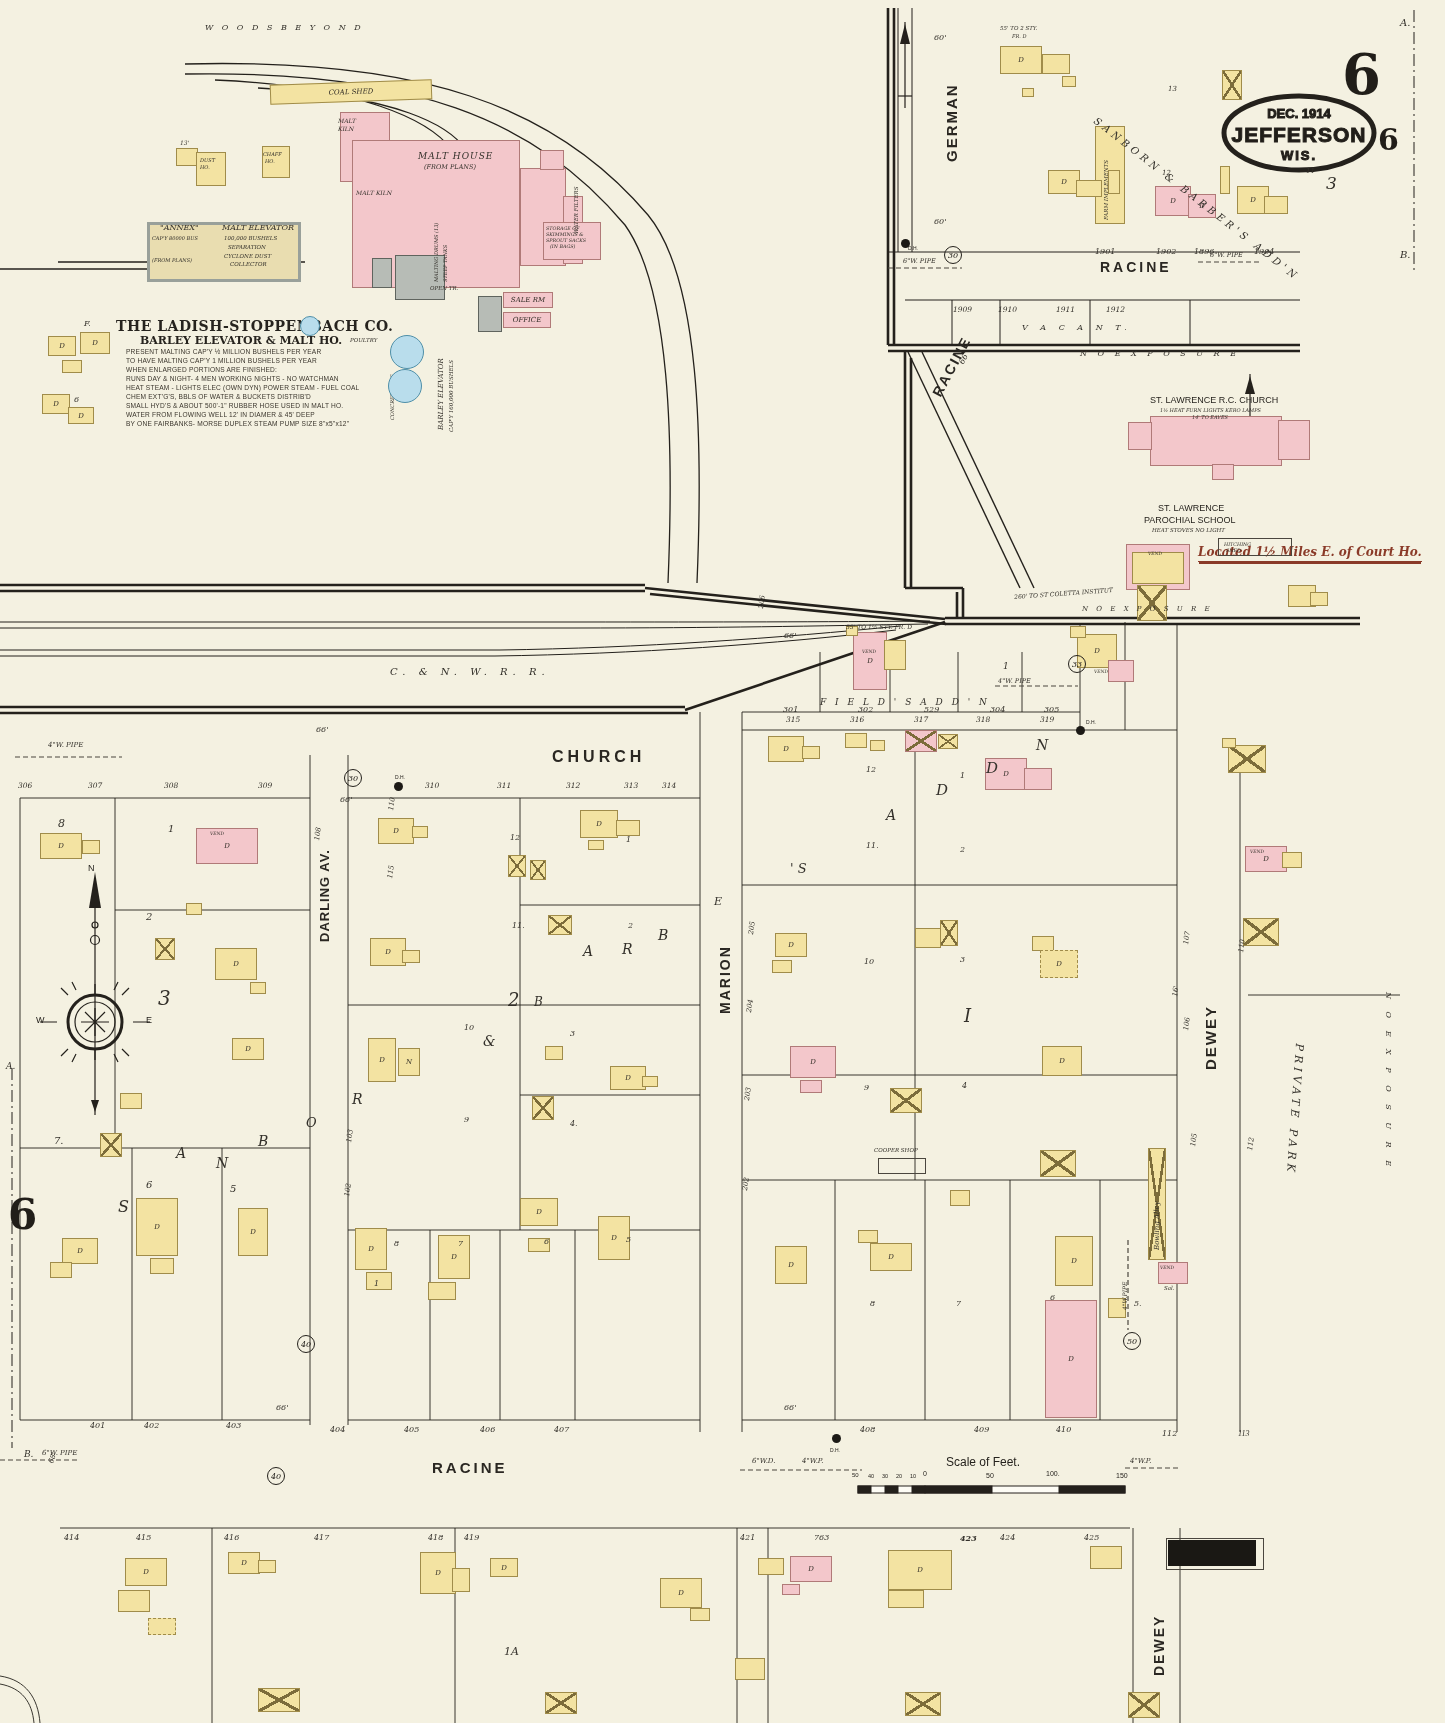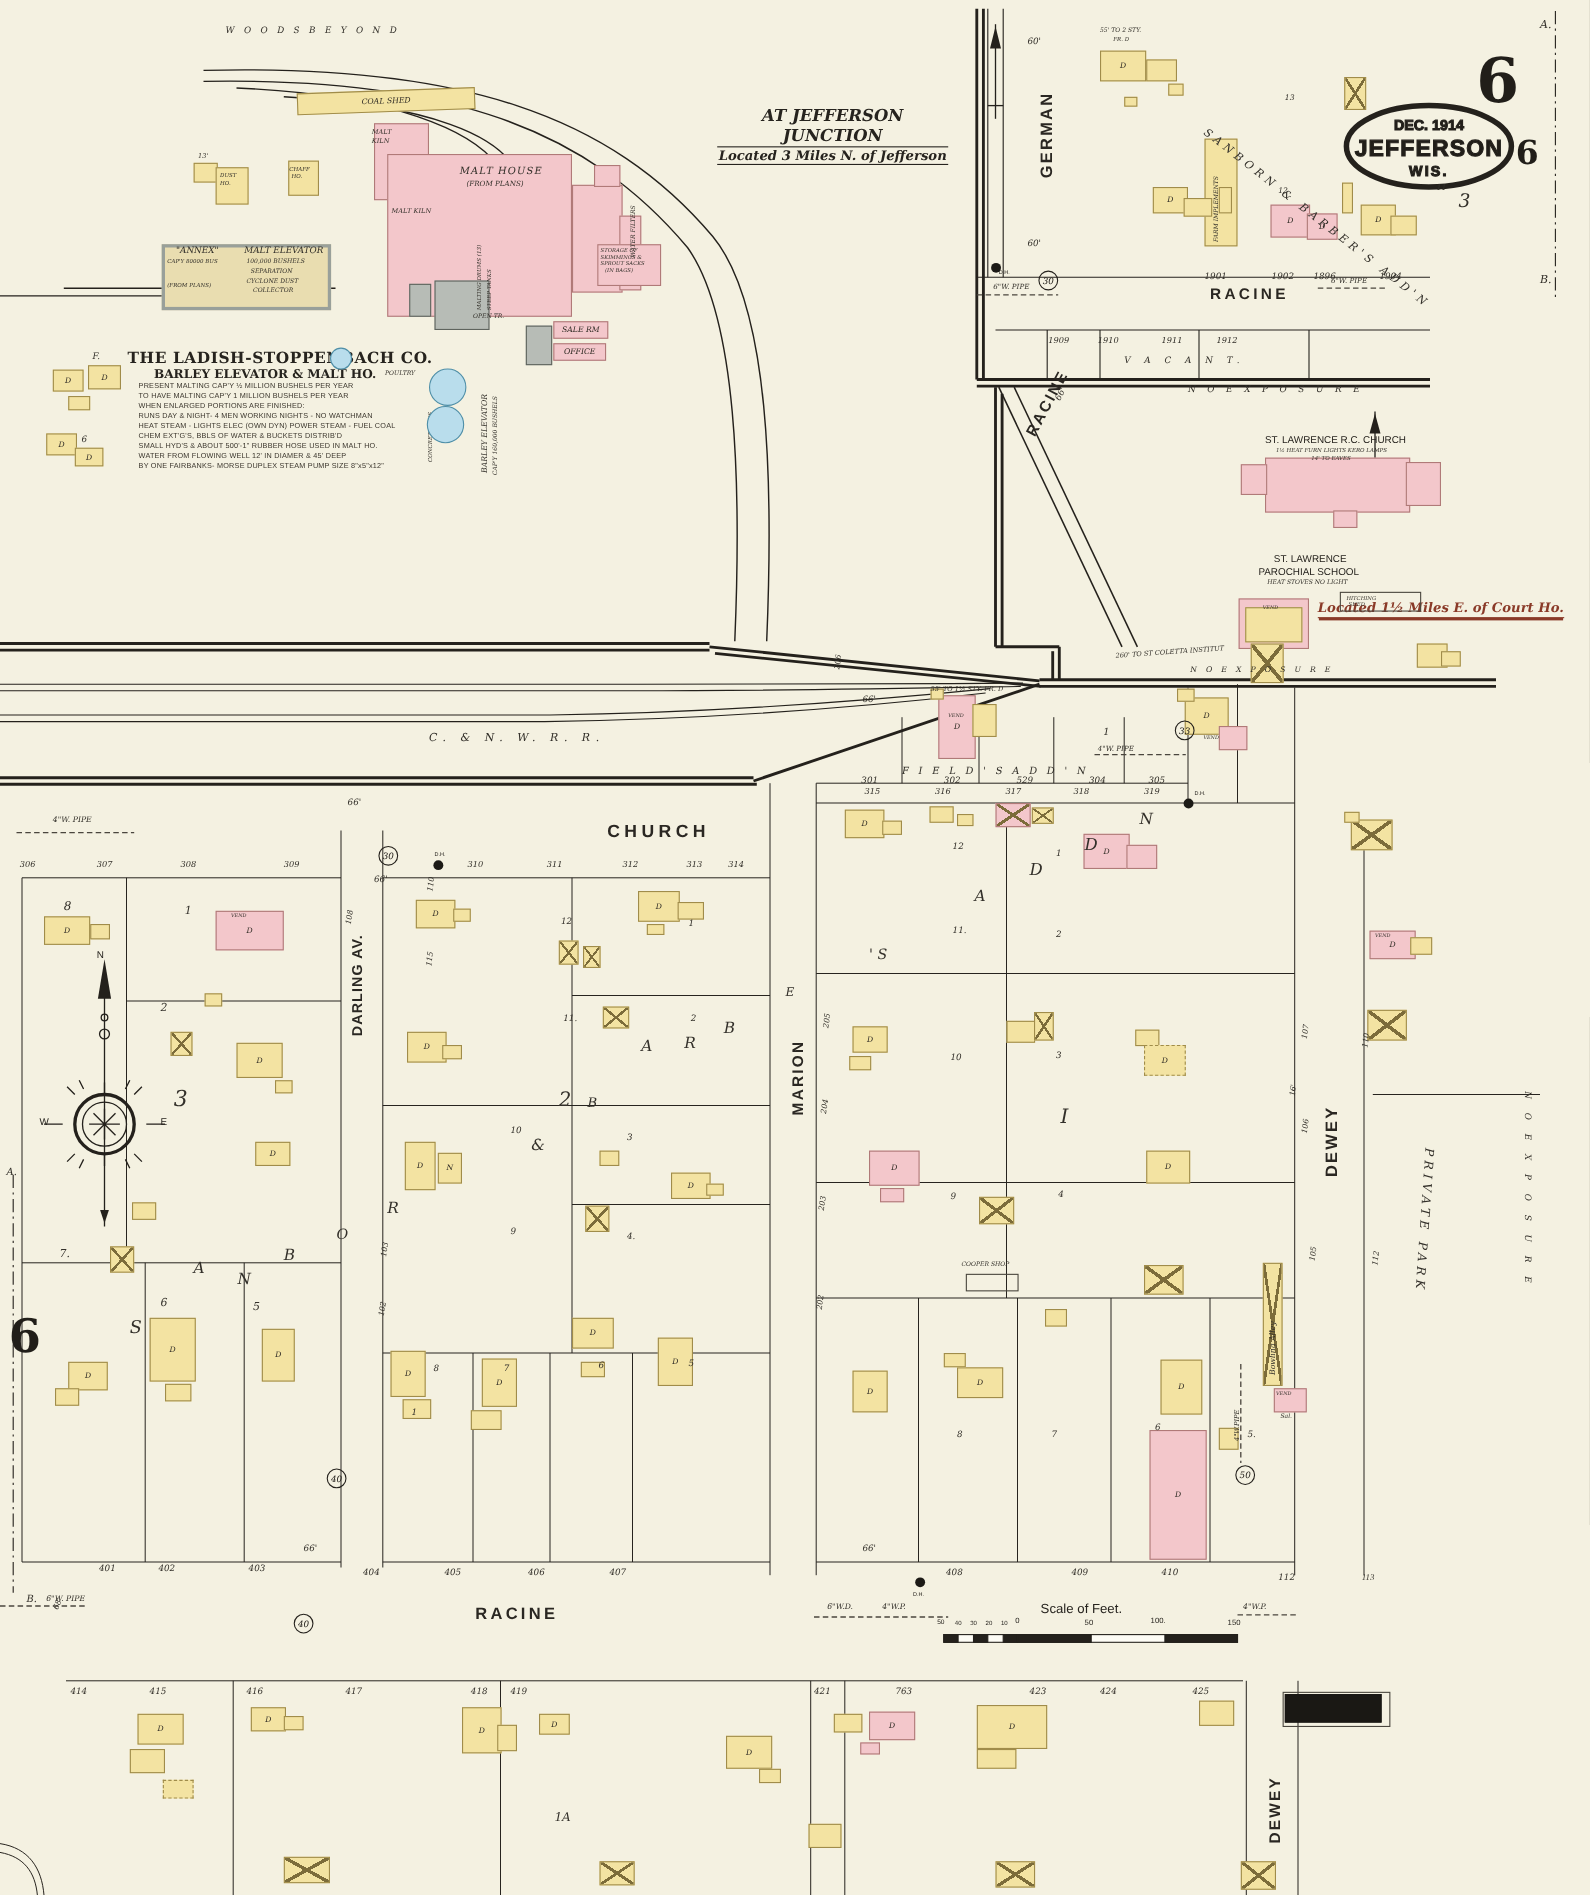--- a/index.html
+++ b/index.html
@@ -199,24 +199,20 @@
       <rect x="858" y="1486" width="13" height="7" fill="#24211c"></rect>
       <rect x="885" y="1486" width="13" height="7" fill="#24211c"></rect>
       <rect x="912" y="1486" width="13" height="7" fill="#24211c"></rect>
       <rect x="925" y="1486" width="67" height="7" fill="#24211c"></rect>
       <rect x="1059" y="1486" width="66" height="7" fill="#24211c"></rect>
     </g>
 
     <path d="M1168,1553 L1256,1553" stroke="#f4f1e1" stroke-width="2.5"></path>
   </svg>
 
-  <div id="junction">
-      <div>AT JEFFERSON JUNCTION</div>
-      <div>Located 3 Miles N. of Jefferson</div>
-    </div>
 
   <div id="ladish">
     <div class="t1">THE LADISH-STOPPENBACH CO.</div>
     <div class="t2">BARLEY ELEVATOR &amp; MALT HO.</div>
     <div class="ln">
         <div>PRESENT MALTING CAP'Y ½ MILLION BUSHELS PER YEAR</div>
         <div>TO HAVE MALTING CAP'Y 1 MILLION BUSHELS PER YEAR</div>
         <div>WHEN ENLARGED PORTIONS ARE FINISHED:</div>
         <div>RUNS DAY &amp; NIGHT- 4 MEN WORKING NIGHTS - NO WATCHMAN</div>
         <div>HEAT STEAM - LIGHTS ELEC (OWN DYN) POWER STEAM - FUEL COAL</div>
@@ -713,21 +709,21 @@
       <div class="lb print" style="left: 1046px; top: 1470px; font-size: 7px;">100.</div>
       <div class="lb print" style="left: 1116px; top: 1472px; font-size: 7px;">150</div>
       <div class="lb hand" style="left: 64px; top: 1534px; font-size: 8px;">414</div>
       <div class="lb hand" style="left: 136px; top: 1534px; font-size: 8px;">415</div>
       <div class="lb hand" style="left: 224px; top: 1534px; font-size: 8px;">416</div>
       <div class="lb hand" style="left: 314px; top: 1534px; font-size: 8px;">417</div>
       <div class="lb hand" style="left: 428px; top: 1534px; font-size: 8px;">418</div>
       <div class="lb hand" style="left: 464px; top: 1534px; font-size: 8px;">419</div>
       <div class="lb hand" style="left: 740px; top: 1534px; font-size: 8px;">421</div>
       <div class="lb hand" style="left: 814px; top: 1534px; font-size: 8px;">763</div>
-      <div class="lb hand" style="left: 936px; top: 1534px; font-size: 8px;">423</div>
+      <div class="lb hand" style="left: 960px; top: 1534px; font-size: 8px; font-weight: bold;">423</div>
       <div class="lb hand" style="left: 1000px; top: 1534px; font-size: 8px;">424</div>
       <div class="lb hand" style="left: 1084px; top: 1534px; font-size: 8px;">425</div>
       <div class="lb hand" style="left: 504px; top: 1646px; font-size: 11px;">1A</div>
       <div class="lb street" style="left: 1152px; top: 1676px; font-size: 14px; letter-spacing: 2px; transform: rotate(-90deg);">DEWEY</div>
       <div class="lb hand" style="left: 210px; top: 832px; font-size: 4.5px;">VEND</div>
       <div class="lb hand" style="left: 1250px; top: 850px; font-size: 4.5px;">VEND</div>
       <div class="lb hand" style="left: 48px; top: 1462px; font-size: 7px; transform: rotate(-70deg);">68'</div>
     </div>
 
 </div>

